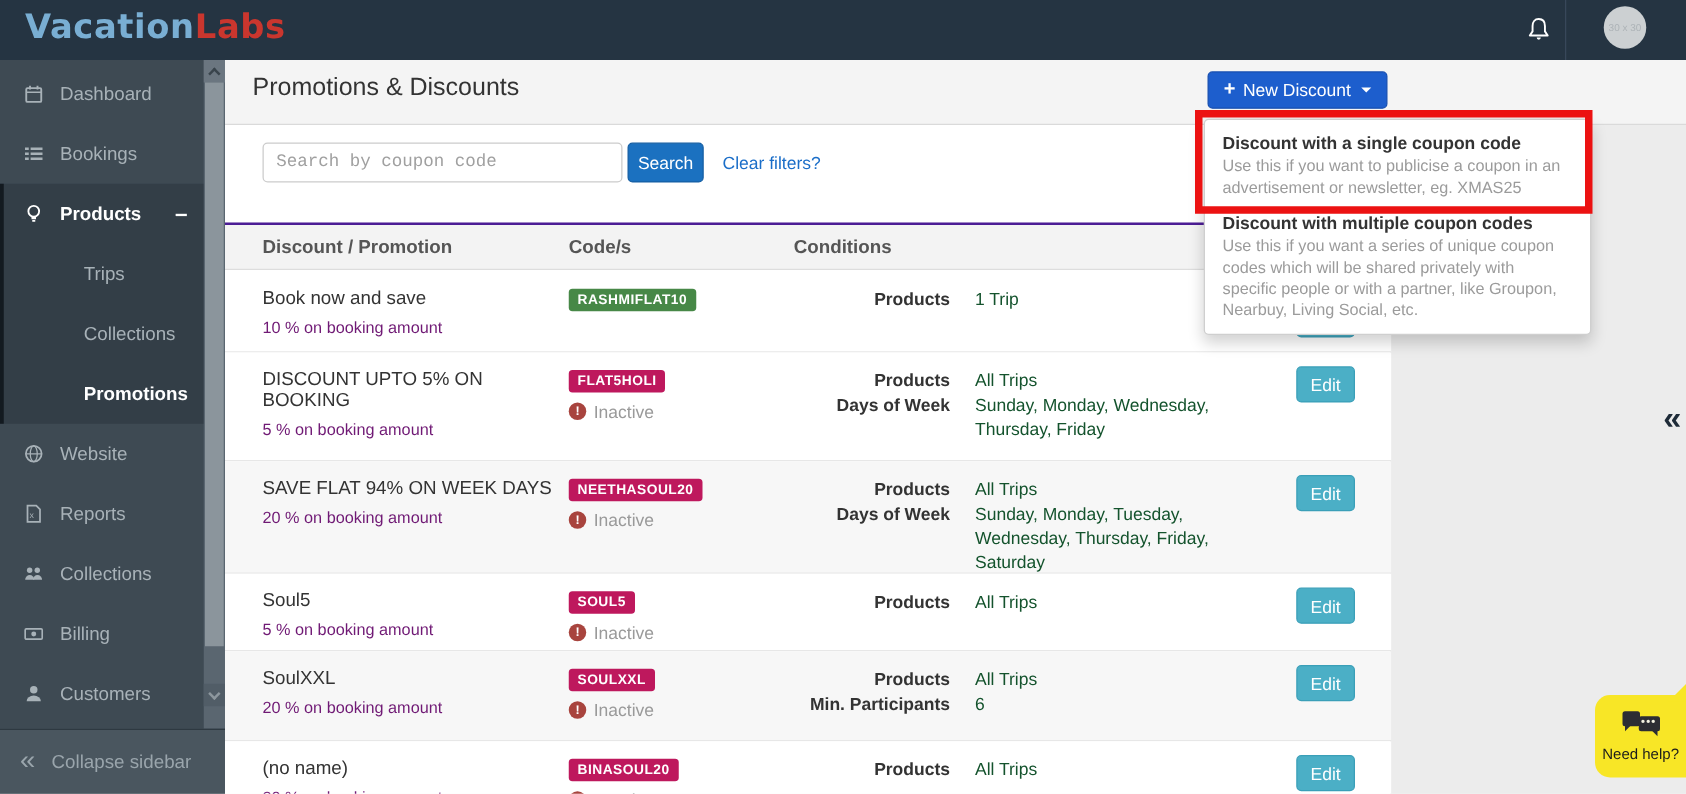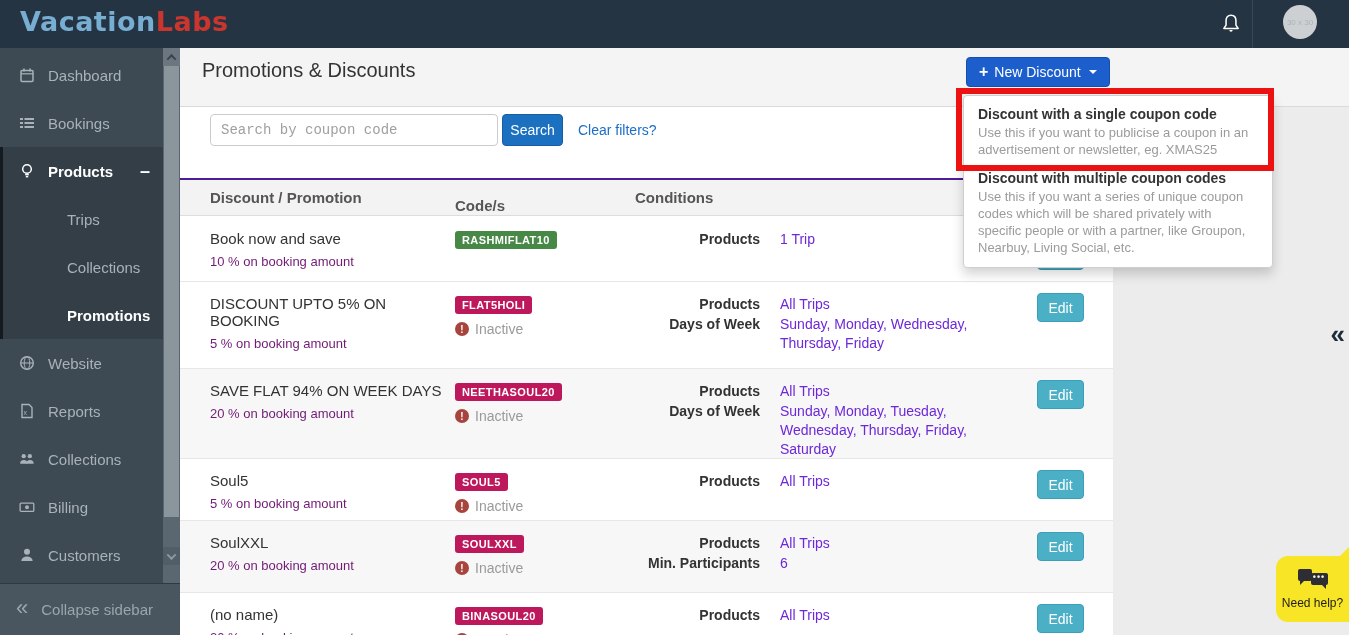--- a/index.html
+++ b/index.html
@@ -34,21 +34,21 @@
   .side-scroll { position:absolute; right:0; top:0; width:17px; height:535px; background:#5a6670; }
   .sb-btn { position:absolute; left:0; width:17px; height:18px; display:flex; align-items:center; justify-content:center; cursor:pointer; }
   .sb-btn.up { top:0; background:#6b7680; }
   .sb-btn.down { bottom:18px; background:#515d67; }
   .chev { width:7px; height:7px; border-left:2px solid #39444c; border-top:2px solid #39444c; }
   .chev.u { transform:rotate(45deg) translate(1px,1px); }
   .chev.d { transform:rotate(225deg) translate(1px,1px); border-color:#8d979e; }
   .sb-thumb { position:absolute; left:1px; top:18px; width:15px; height:451px; background:#8b959c; cursor:grab; }
 
   
-  .page-header { position:absolute; left:180px; top:48px; width:1169px; height:59px; background:#f4f4f4; border-bottom:1px solid #dadada; z-index:3; }
+  .page-header { position:absolute; left:180px; top:48px; width:1169px; height:52px; background:#f4f4f4; border-bottom:1px solid #dadada; z-index:3; }
   .page-title { position:absolute; left:22px; top:11px; font-size:20px; color:#333; }
   .btn-new { position:absolute; left:786px; top:9px; height:30px; padding:0 12px; background:#1d5ecd; border:1px solid #164eb0; border-radius:4px;
              color:#fff; font-size:14px; display:flex; align-items:center; gap:6px; cursor:pointer; }
   .btn-new .plus { font-weight:bold; font-size:16px; }
   .caret { width:0; height:0; border-left:4px solid transparent; border-right:4px solid transparent; border-top:4px solid #fff; margin-left:2px; }
 
   
   .panel { position:absolute; left:180px; top:97px; width:933px; height:538px; background:#fff; border-right:1px solid #d5d5d5; z-index:2; }
   .right-area { position:absolute; left:1114px; top:97px; width:235px; height:538px; background:#ececec; z-index:1; }
   .collapse-right { position:absolute; right:4px; top:222px; font-size:26px; font-weight:bold; color:#1e2b38; cursor:pointer; }
@@ -56,40 +56,40 @@
   .search-input { position:absolute; left:30px; top:17px; width:288px; height:32px; border:1px solid #ccc; border-radius:4px; padding:0 10px;
                   font-size:14px; color:#333; font-family:Liberation Mono, monospace; }
   .search-input::placeholder { color:#a0a0a0; }
   .btn-search { position:absolute; left:322px; top:17px; width:61px; height:32px; background:#1b71c0; border:1px solid #155ea3; border-radius:4px;
                 color:#fff; font-size:14px; cursor:pointer; }
   .clear-link { position:absolute; left:398px; top:25px; font-size:14px; color:#1b6ec8; text-decoration:none; cursor:pointer; }
 
   
   .thead { position:absolute; left:0; top:81px; width:933px; height:38px; background:#f3f3f3; border-top:2px solid #4c1d95; border-bottom:1px solid #ddd; }
   .thead span { position:absolute; top:9px; font-size:15px; font-weight:bold; color:#555; }
-  .th-name { left:30px; } .th-code { left:275px;margin-top:8px; } .th-cond { left:455px; }
+  .th-name { left:30px; } .th-code { left:275px; } .th-cond { left:455px; }
 
   .rows { position:absolute; left:0; top:120px; width:933px; }
   .trow { position:relative; border-bottom:1px solid #e7e7e7; background:#fff; }
   .trow:nth-child(3), .trow:nth-child(5) { background:#f7f7f7; }
   .trow:nth-child(1) { height:65px; } .trow:nth-child(2) { height:87px; } .trow:nth-child(3) { height:90px; }
   .trow:nth-child(4) { height:62px; } .trow:nth-child(5) { height:72px; } .trow:nth-child(6) { height:70px; }
   .c-name { position:absolute; left:30px; top:13px; width:240px; }
   .c-name .nm { font-size:15px; color:#333; }
   .c-name .dt { font-size:13px; color:#701a75; margin-top:7px; }
   .c-code { position:absolute; left:275px; top:13px; width:170px; }
   .badge { display:inline-block; padding:3px 7px; border-radius:3px; font-size:11px; font-weight:bold; color:#fff; letter-spacing:.4px; }
   .badge.green { background:#478847; } .badge.gray { background:#be185d; }
   .inactive { margin-top:7px; display:flex; align-items:center; gap:6px; color:#9a9a9a; font-size:14px; }
   .warn { width:14px; height:14px; border-radius:50%; background:#a8443e; color:#fff; font-size:10px; font-weight:bold;
           display:flex; align-items:center; justify-content:center; flex:0 0 14px; }
   .c-cond { position:absolute; left:455px; top:13px; width:380px; display:grid; grid-template-columns:125px 235px; column-gap:20px; row-gap:1px;
             font-size:14px; line-height:19px; }
   .c-cond .lbl { text-align:right; font-weight:bold; color:#333; }
-  .c-cond .val { color:#6d28d9; }
+  .c-cond .val { color:#14532d; }
   .btn-edit { position:absolute; left:857px; top:11px; width:47px; height:29px; background:#4bafc6; border:1px solid #3a9fb8; border-radius:4px;
               color:#fff; font-size:14px; cursor:pointer; }
   .trow:nth-child(1) .btn-edit { top:24px; }
 
   
   .dropdown { position:absolute; left:963px; top:95px; width:310px; background:#fff; border:1px solid #cfcfcf; border-radius:4px;
               box-shadow:0 6px 12px rgba(0,0,0,.18); padding:7px 0 9px; z-index:30; }
   .dd-item { padding:2px 14px; cursor:pointer; }
   .dd-item + .dd-item { margin-top:7px; }
   .dd-item .ti { font-size:14px; font-weight:bold; color:#333; line-height:18px; }

